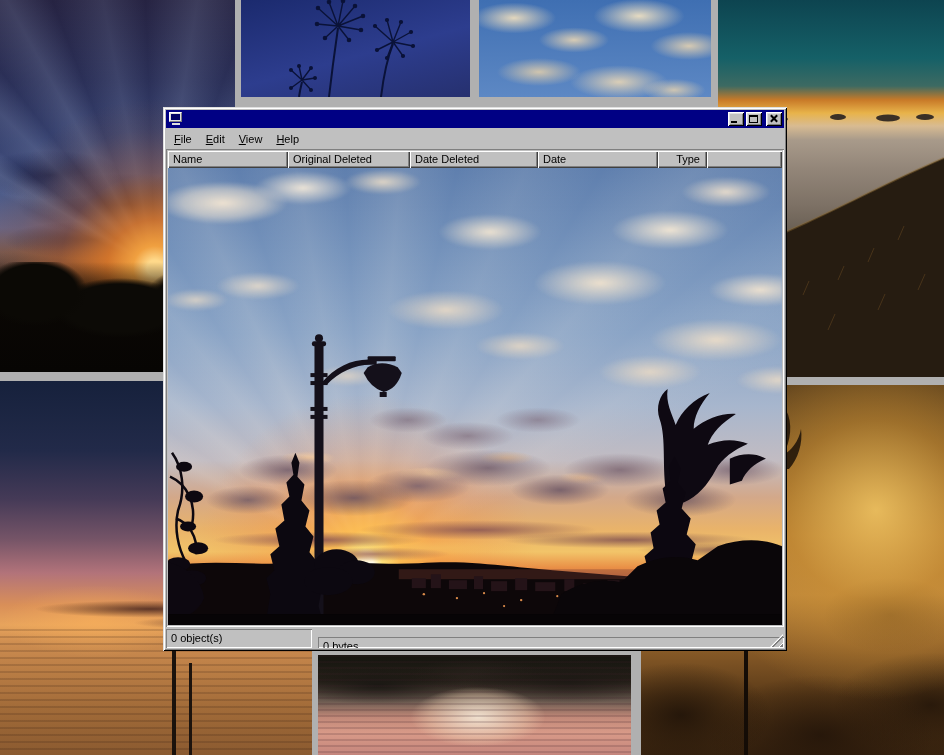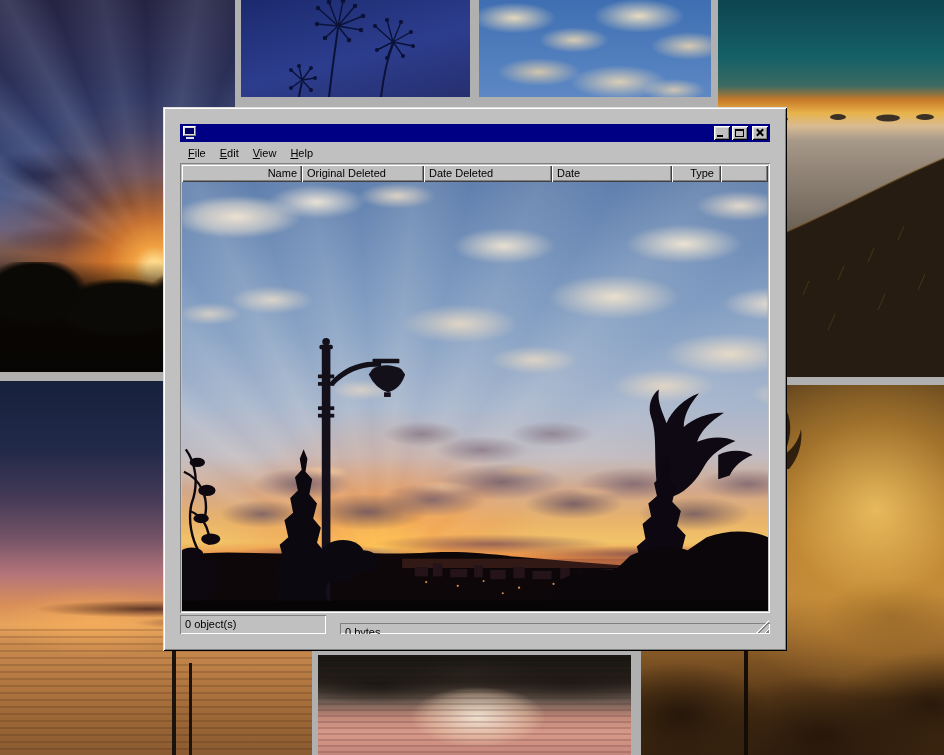--- a/index.html
+++ b/index.html
@@ -79,21 +79,21 @@
       radial-gradient(120px 70px at 40px 330px, rgba(30,18,8,.85), transparent 75%),
       radial-gradient(150px 80px at 180px 350px, rgba(34,20,9,.85), transparent 75%),
       radial-gradient(130px 70px at 290px 320px, rgba(30,18,8,.8), transparent 75%),
       radial-gradient(90px 50px at 250px 230px, rgba(80,50,20,.55), transparent 75%),
       linear-gradient(180deg,#4a3318 0,#745022 80px,#a87430 150px,#b8823a 210px,#8a5c28 262px,#5a3a18 312px,#38230f 370px);
   }
   .tile-amber .pole { position:absolute; left:103px; top:0; width:4px; height:370px; background:#140c06; }
 
   
   .win { position:absolute; left:163px; top:107px; width:624px; height:544px; z-index:10;
-    background:#c0c0c0; padding:17px;
+    background:#c0c0c0; padding:3px;
     box-shadow: inset 1px 1px 0 #dfdfdf, inset -1px -1px 0 #000, inset 2px 2px 0 #fff, inset -2px -2px 0 #808080;
     display:flex; flex-direction:column; }
 
   .titlebar { height:18px; background:#000084; display:flex; align-items:center; padding:1px 2px; flex:0 0 auto; }
   .title-icon { width:16px; height:14px; position:relative; flex:0 0 auto; }
   .title-icon .monitor { position:absolute; left:1px; top:0; width:13px; height:10px;
     background:#dfdfdf; border:1px solid #808080; border-top-color:#fff; border-left-color:#fff; }
   .title-icon .screen { position:absolute; left:3px; top:2px; width:9px; height:6px; background:#000066; }
   .title-icon .base { position:absolute; left:4px; top:11px; width:8px; height:2px; background:#dfdfdf; }
   .title-text { color:#fff; font-weight:bold; margin-left:4px; flex:1 1 auto; }
@@ -110,21 +110,21 @@
   .menubar { height:21px; display:flex; align-items:center; padding:0 1px; flex:0 0 auto; }
   .menu-item { padding:2px 7px; }
   u { text-decoration:underline; }
 
   .listview { flex:1 1 auto; background:#c0c0c0; padding:2px;
     box-shadow: inset 1px 1px 0 #808080, inset -1px -1px 0 #fff;
     display:flex; flex-direction:column; overflow:hidden; }
   .header-row { height:17px; display:flex; flex:0 0 auto; }
   .hcell { background:#c0c0c0; padding:2px 5px 0 5px; overflow:hidden; white-space:nowrap;
     box-shadow: inset 1px 1px 0 #fff, inset -1px -1px 0 #404040, inset -2px -2px 0 #808080; }
-  .hc-name { width:120px;text-align:right; } .hc-loc { width:122px; } .hc-date { width:128px; }
+  .hc-name { width:120px; } .hc-loc { width:122px; } .hc-date { width:128px; }
   .hc-type { width:120px; } .hc-size { width:49px; text-align:right; padding-right:7px; }
   .hc-fill { flex:1 1 auto; }
 
   
   .photo { position:relative; flex:1 1 auto; overflow:hidden; background:#5f7fae; }
   .photo > div, .photo > svg { position:absolute; inset:0; width:100%; height:100%; }
   .ph-sky { background:linear-gradient(180deg,#5f7fae 0,#7492bb 18%,#8aa4c6 36%,#a7b6cd 52%,#c2bcc2 64%,#d3a88a 72%,#e9b36a 79%,#f2c469 84%,#e98f46 87.5%,#c9714b 90%,#8f4e4a 93%,#47262e 96%,#160d12 100%); }
   .ph-rays { background:conic-gradient(from 295deg at 198px 396px, transparent 0deg, rgba(255,246,232,.10) 4deg, transparent 9deg, rgba(255,246,232,.13) 15deg, transparent 21deg, rgba(255,246,232,.09) 27deg, transparent 33deg, rgba(255,246,232,.12) 40deg, transparent 47deg, rgba(255,246,232,.10) 55deg, transparent 62deg, rgba(255,246,232,.12) 70deg, transparent 78deg, rgba(255,246,232,.09) 87deg, transparent 96deg, rgba(255,246,232,.11) 105deg, transparent 114deg, rgba(255,246,232,.08) 122deg, transparent 130deg); }
   .ph-sun { background:radial-gradient(circle at 198px 396px, #fffbe8 0 7px, #ffe27a 16px, rgba(255,190,80,.85) 34px, rgba(250,150,60,.45) 70px, rgba(240,130,60,.18) 120px, transparent 170px); }
   .ph-clouds-a { filter:blur(1px); background:
@@ -163,21 +163,21 @@
       radial-gradient(36px 9px at 414px 310px, rgba(248,200,148,.7), transparent 70%); }
   .ph-clouds-c { background:
       radial-gradient(150px 12px at 150px 372px, rgba(122,70,82,.75), transparent 70%),
       radial-gradient(170px 14px at 310px 362px, rgba(116,66,80,.7), transparent 70%),
       radial-gradient(180px 12px at 460px 372px, rgba(110,62,76,.7), transparent 70%),
       radial-gradient(130px 10px at 560px 382px, rgba(104,58,72,.65), transparent 70%),
       radial-gradient(110px 10px at 205px 386px, rgba(130,74,84,.6), transparent 70%),
       radial-gradient(110px 10px at 175px 388px, rgba(247,198,104,.8), transparent 70%),
       radial-gradient(120px 10px at 268px 380px, rgba(244,188,96,.7), transparent 70%); }
 
-  .statusbar { height:19px; margin-top:2px; display:flex; gap:14px; flex:0 0 auto; position:relative; }
+  .statusbar { height:19px; margin-top:2px; display:flex; gap:6px; flex:0 0 auto; position:relative; }
   .status-panel { box-shadow: inset 1px 1px 0 #808080, inset -1px -1px 0 #fff;
     padding:3px 0 0 5px; overflow:hidden; white-space:nowrap; }
   .sp-objects { width:146px; flex:0 0 auto; }
   .sp-bytes { flex:1 1 auto;margin-top:8px; }
   .grip { position:absolute; right:1px; bottom:1px; width:13px; height:13px;
     background:repeating-linear-gradient(135deg, transparent 0 3px, #fff 3px 4px, #808080 4px 6px);
     clip-path:polygon(100% 0, 100% 100%, 0 100%); }
 </style>
 </head>
 <body>

